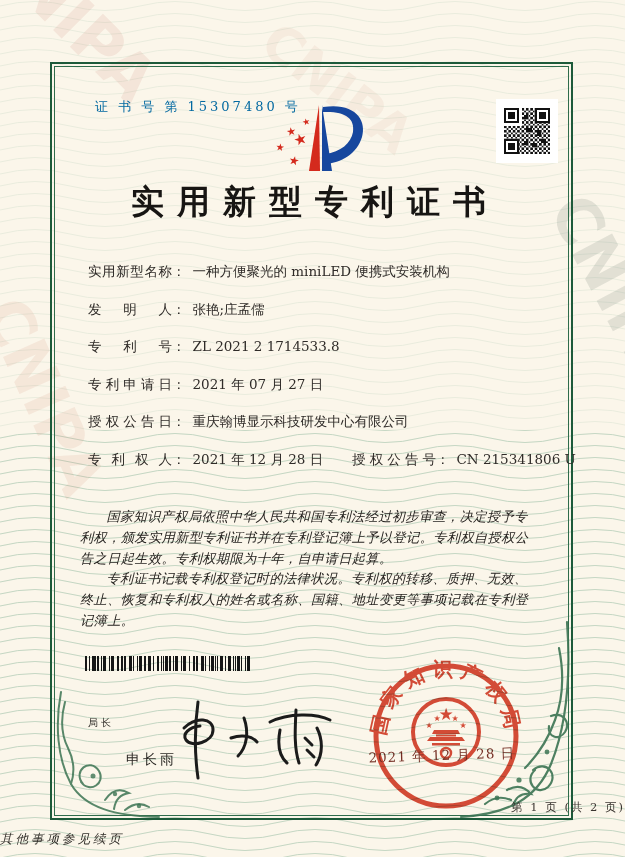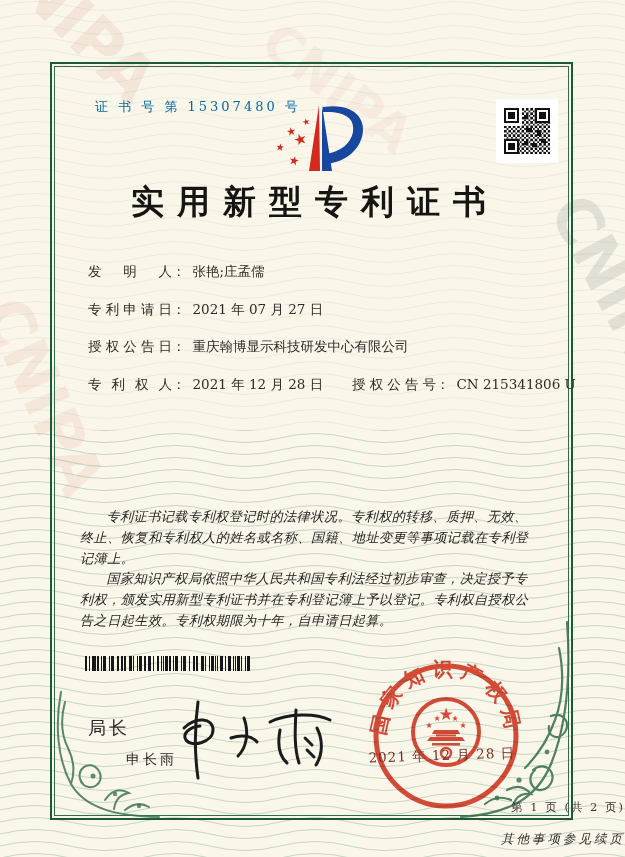--- a/index.html
+++ b/index.html
@@ -31,31 +31,31 @@
   .row-double .grp-a{width:264px;}
   .paragraphs{position:absolute;left:80px;top:507px;width:456px;z-index:3;
               font-size:13.2px;line-height:20.8px;font-style:italic;letter-spacing:.4px;color:#262320;}
   .paragraphs p{margin:0;text-indent:2em;}
   .barcode{position:absolute;left:85px;top:656px;width:167px;height:15px;z-index:3;
      background:
        repeating-linear-gradient(90deg,#161616 0 1.5px,rgba(0,0,0,0) 1.5px 4px),
        repeating-linear-gradient(90deg,#161616 0 1px,rgba(0,0,0,0) 1px 6.5px),
        repeating-linear-gradient(90deg,#161616 0 2px,rgba(0,0,0,0) 2px 9px);}
   .sign-role{position:absolute;left:88px;top:716px;z-index:3;font-family:"DejaVu Sans",sans-serif;
-             font-size:18px;letter-spacing:3px;color:#2b2824;}
+             font-size:10px;letter-spacing:3px;color:#2b2824;}
   .sign-name{position:absolute;left:88px;top:751px;z-index:3;font-family:"DejaVu Sans",sans-serif;
              font-size:14px;letter-spacing:3px;color:#2b2824;margin-left:38px;}
   .signature{position:absolute;left:168px;top:690px;z-index:3;}
   .flourish{position:absolute;z-index:2;}
   .fl-bl{left:53px;bottom:37px;}
   .fl-br{right:52px;bottom:37px;}
   .seal{position:absolute;left:368px;top:658px;z-index:4;opacity:.93;mix-blend-mode:multiply;}
   .page-info{position:absolute;left:0;right:0;top:800px;z-index:3;text-align:right;
              font-size:11.5px;letter-spacing:2px;color:#3a3530;}
-  .note{position:absolute;left:0;right:0;top:831px;z-index:3;text-align:right;
+  .note{position:absolute;left:0;right:0;top:831px;z-index:3;text-align:left;
         font-size:12.5px;font-style:italic;letter-spacing:3px;color:#33302b;}
 </style>
 </head>
 <body>
 
 <div class="page">
 
   <svg class="guilloche" width="625" height="857">
     <defs>
       <pattern id="wv" width="140" height="12" patternUnits="userSpaceOnUse">
@@ -154,36 +154,42 @@
           <rect x="13" y="16" width="2" height="2"></rect>
           <rect x="17" y="14" width="2" height="2"></rect>
       </g>
     </svg>
   </div>
 
   <div class="title">实用新型专利证书</div>
 
   <div class="fields">
     <div class="field-row">
+      <span class="f-label">实用新型名称</span><span class="f-sep">：</span><span class="f-value">一种方便聚光的 miniLED 便携式安装机构</span>
+    </div>
+    <div class="field-row">
       <span class="f-label">发明人</span><span class="f-sep">：</span><span class="f-value">张艳;庄孟儒</span>
+    </div>
+    <div class="field-row">
+      <span class="f-label">专利号</span><span class="f-sep">：</span><span class="f-value">ZL 2021 2 1714533.8</span>
     </div>
     <div class="field-row">
       <span class="f-label">专利申请日</span><span class="f-sep">：</span><span class="f-value">2021 年 07 月 27 日</span>
     </div>
     <div class="field-row">
       <span class="f-label">授权公告日</span><span class="f-sep">：</span><span class="f-value">重庆翰博显示科技研发中心有限公司</span>
     </div>
     <div class="field-row row-double">
       <span class="grp grp-a"><span class="f-label">专利权人</span><span class="f-sep">：</span><span class="f-value">2021 年 12 月 28 日</span></span><span class="grp"><span class="f-label">授权公告号</span><span class="f-sep">：</span><span class="f-value">CN 215341806 U</span></span>
     </div>
   </div>
 
   <div class="paragraphs">
+    <p>国家知识产权局依照中华人民共和国专利法经过初步审查，决定授予专利权，颁发实用新型专利证书并在专利登记簿上予以登记。专利权自授权公告之日起生效。专利权期限为十年，自申请日起算。</p>
     <p>专利证书记载专利权登记时的法律状况。专利权的转移、质押、无效、终止、恢复和专利权人的姓名或名称、国籍、地址变更等事项记载在专利登记簿上。</p>
-    <p>国家知识产权局依照中华人民共和国专利法经过初步审查，决定授予专利权，颁发实用新型专利证书并在专利登记簿上予以登记。专利权自授权公告之日起生效。专利权期限为十年，自申请日起算。</p>
   </div>
 
   <div class="barcode"></div>
 
   <div class="sign-role">局长</div>
   <div class="sign-name">申长雨</div>
   <svg class="signature" width="185" height="95" viewBox="0 0 185 95">
     <g fill="none" stroke="#1b1b1b" stroke-width="3" stroke-linecap="round">
       <path d="M30,12 C27,34 26,60 30,88"></path>
       <path d="M16,38 C28,26 45,28 45,40 C45,52 24,58 18,50 C14,44 21,37 32,36"></path>

